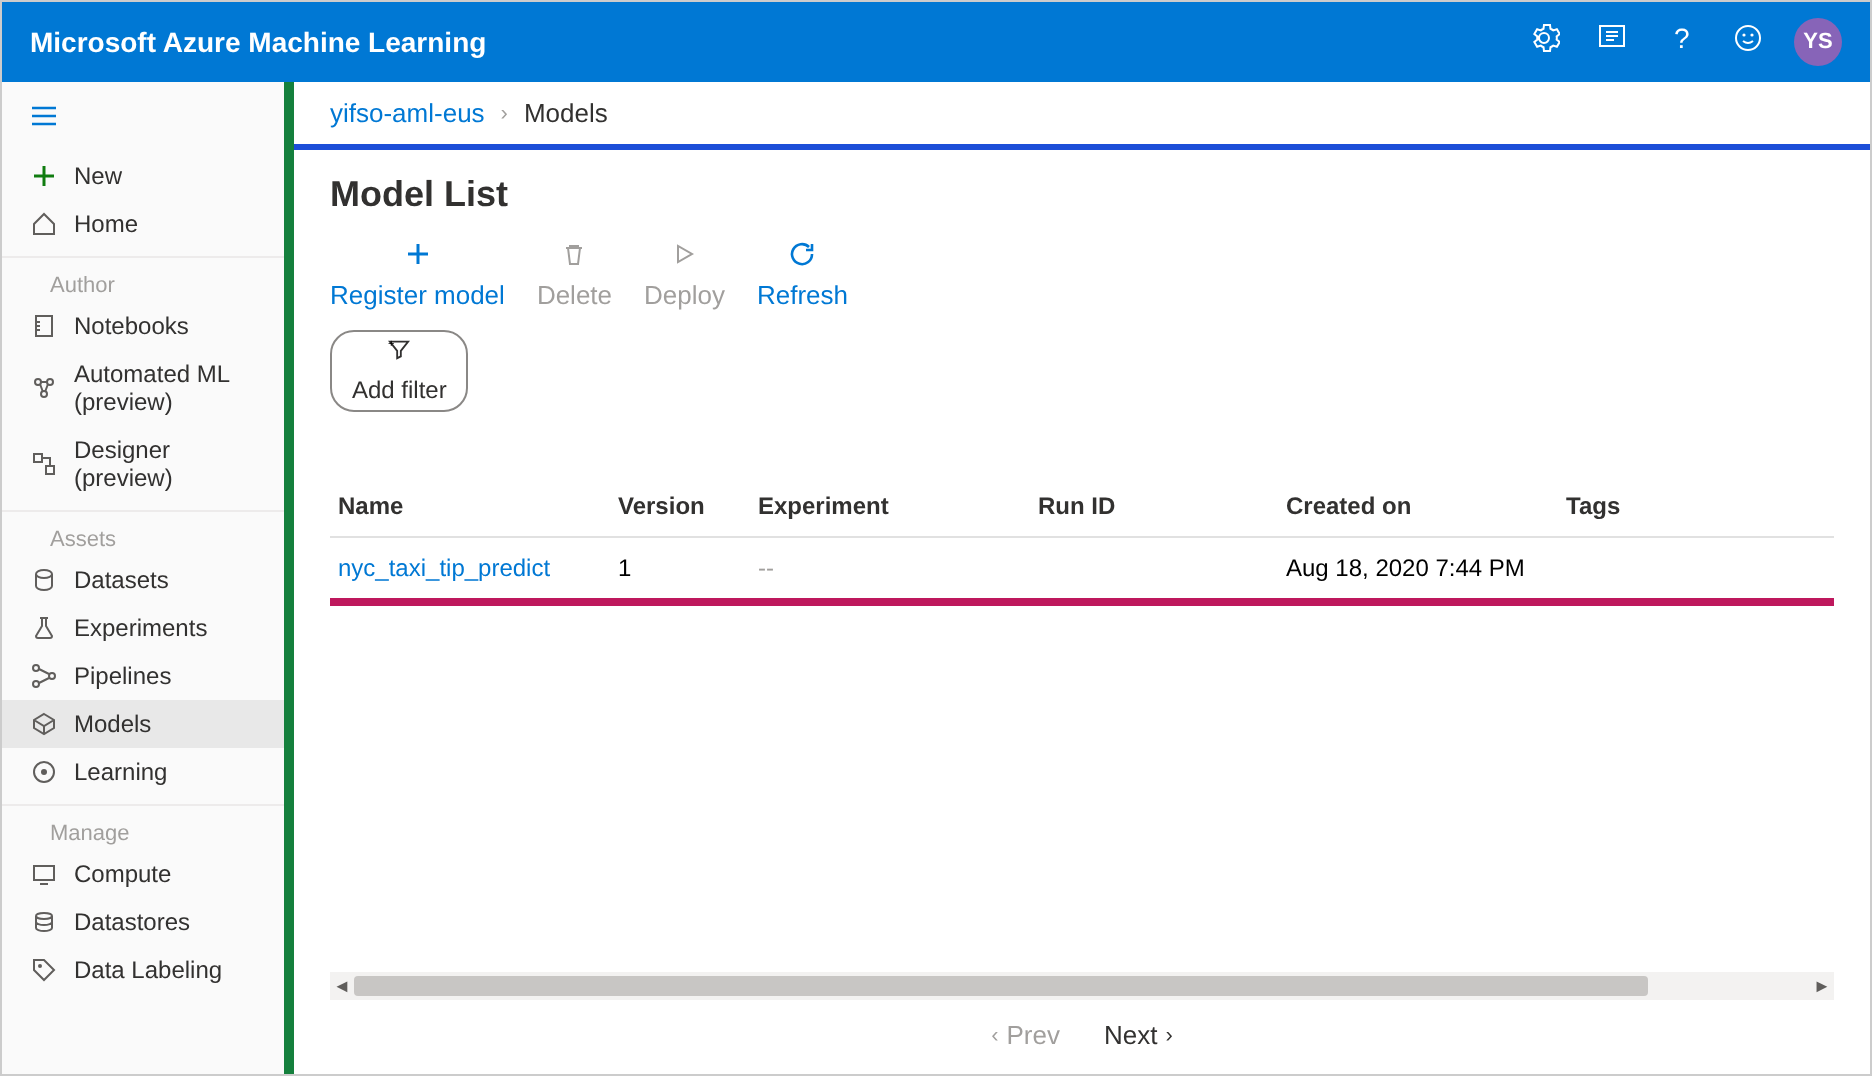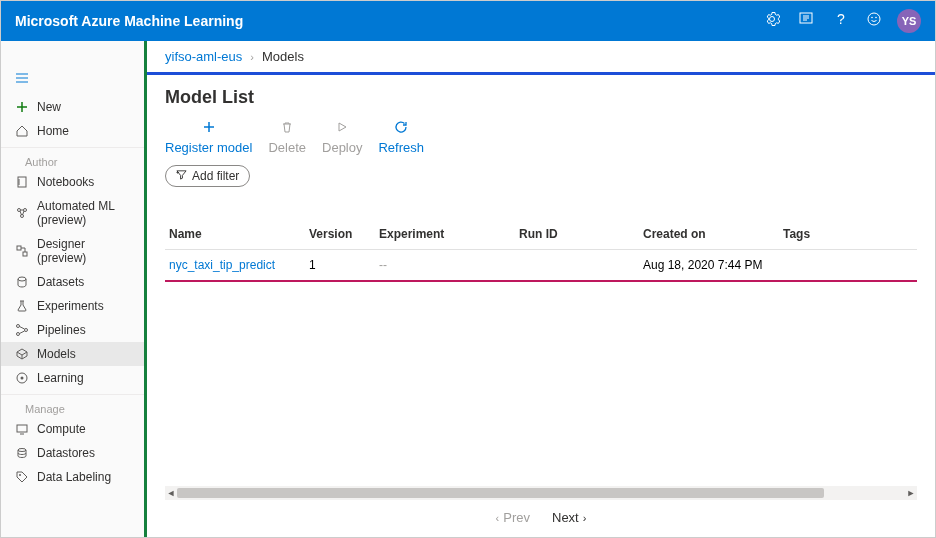--- a/index.html
+++ b/index.html
@@ -7,21 +7,21 @@
     
     .topbar { height: 40px; background: #0078d4; color: #fff; display: flex; align-items: center; padding: 0 14px; }
     .topbar-title { font-size: 14px; font-weight: 600; }
     .topbar-spacer { flex: 1; }
     .topbar-icon { width: 34px; height: 40px; display: flex; align-items: center; justify-content: center; cursor: pointer; }
     .topbar-icon svg { width: 16px; height: 16px; fill: #fff; }
     .avatar { width: 24px; height: 24px; border-radius: 50%; background: #8764b8; color: #fff; font-size: 11px; font-weight: 600; display: flex; align-items: center; justify-content: center; margin-left: 6px; }
     
     .body { flex: 1; display: flex; min-height: 0; }
     
-    .sidebar { width: 146px; border-right: 3px solid #15803d; padding-top: 24px; background: #fafafa; overflow-y: auto; }
+    .sidebar { width: 146px; border-right: 5px solid #15803d; padding-top: 4px; background: #fafafa; overflow-y: auto; }
     .side-toggle { padding: 6px 14px; color: #0078d4; cursor: pointer; }
     .side-toggle svg { width: 14px; height: 14px; }
     .side-item { display: flex; align-items: center; gap: 8px; padding: 5px 14px; font-size: 12px; color: #323130; cursor: pointer; }
     .side-item.active { background: #e8e8e8; }
     .side-item .icon { width: 14px; height: 14px; display: flex; align-items: center; justify-content: center; color: #605e5c; }
     .side-item .icon svg { width: 14px; height: 14px; fill: currentColor; }
     .side-item.new .icon { color: #107c10; }
     .side-item.new .icon svg { stroke: #107c10; }
     .side-section { font-size: 11px; color: #a19f9d; padding: 8px 14px 2px 24px; border-top: 1px solid #edebeb; margin-top: 4px; }
     
@@ -36,26 +36,26 @@
     .page-title { font-size: 18px; font-weight: 600; color: #323130; margin-bottom: 12px; }
     
     .toolbar { display: flex; align-items: center; gap: 16px; margin-bottom: 10px; }
     .tool { display: flex; align-items: center; gap: 6px; font-size: 13px; cursor: pointer; flex-direction: column; }
     .tool.primary { color: #0078d4; }
     .tool.disabled { color: #a19f9d; cursor: default; justify-content: flex-end; }
     .tool .ticon { width: 14px; height: 14px; display: flex; align-items: center; justify-content: center; }
     .tool .ticon svg { width: 14px; height: 14px; }
     
     .filterbar { margin-bottom: 16px; }
-    .filter-pill { display: inline-flex; align-items: center; gap: 5px; border: 1px solid #8a8886; border-radius: 12px; padding: 3px 10px; font-size: 12px; color: #323130; cursor: pointer; }
+    .filter-pill { display: inline-flex; align-items: center; gap: 5px; border: 1px solid #8a8886; border-radius: 12px; padding: 3px 10px; font-size: 12px; color: #323130; cursor: pointer; flex-direction: column; }
     .filter-pill svg { width: 11px; height: 11px; }
     
     .table-wrap { flex: 1; display: flex; flex-direction: column; min-height: 0; margin-top: 16px; }
     .thead { display: flex; font-size: 12px; font-weight: 600; color: #323130; padding: 8px 4px; border-bottom: 1px solid #e1e1e1; }
-    .trow { display: flex; font-size: 12px; padding: 8px 4px; border-bottom: 2px solid #be185d; }
+    .trow { display: flex; font-size: 12px; padding: 8px 4px; border-bottom: 4px solid #be185d; }
     .trow .link { color: #0078d4; cursor: pointer; }
     .col-name { width: 140px; padding-right: 8px; }
     .col-ver { width: 70px; padding-right: 8px; }
     .col-exp { width: 140px; padding-right: 8px; color: #a19f9d; }
     .col-run { width: 124px; padding-right: 8px; }
     .col-created { width: 140px; padding-right: 8px; }
     .col-tags { flex: 1; }
     
     .table-spacer { flex: 1; }
     
@@ -150,20 +150,21 @@
     <div class="side-item">
       <span class="icon">
           <svg viewBox="0 0 14 14">
             <rect x="2" y="2" width="4" height="4" fill="none" stroke="#605e5c"></rect>
             <rect x="8" y="8" width="4" height="4" fill="none" stroke="#605e5c"></rect>
             <path d="M6 4h4v4" fill="none" stroke="#605e5c"></path>
           </svg>
         </span>
       <span>Designer (preview)</span>
     </div>
+    <div class="side-section">Assets</div>
     <div class="side-item">
       <span class="icon">
           <svg viewBox="0 0 14 14">
             <ellipse cx="7" cy="4" rx="4" ry="2" fill="none" stroke="#605e5c"></ellipse>
             <path d="M3 4v6c0 1.1 1.8 2 4 2s4-.9 4-2V4" fill="none" stroke="#605e5c"></path>
           </svg>
         </span>
       <span>Datasets</span>
     </div>
     <div class="side-item">

